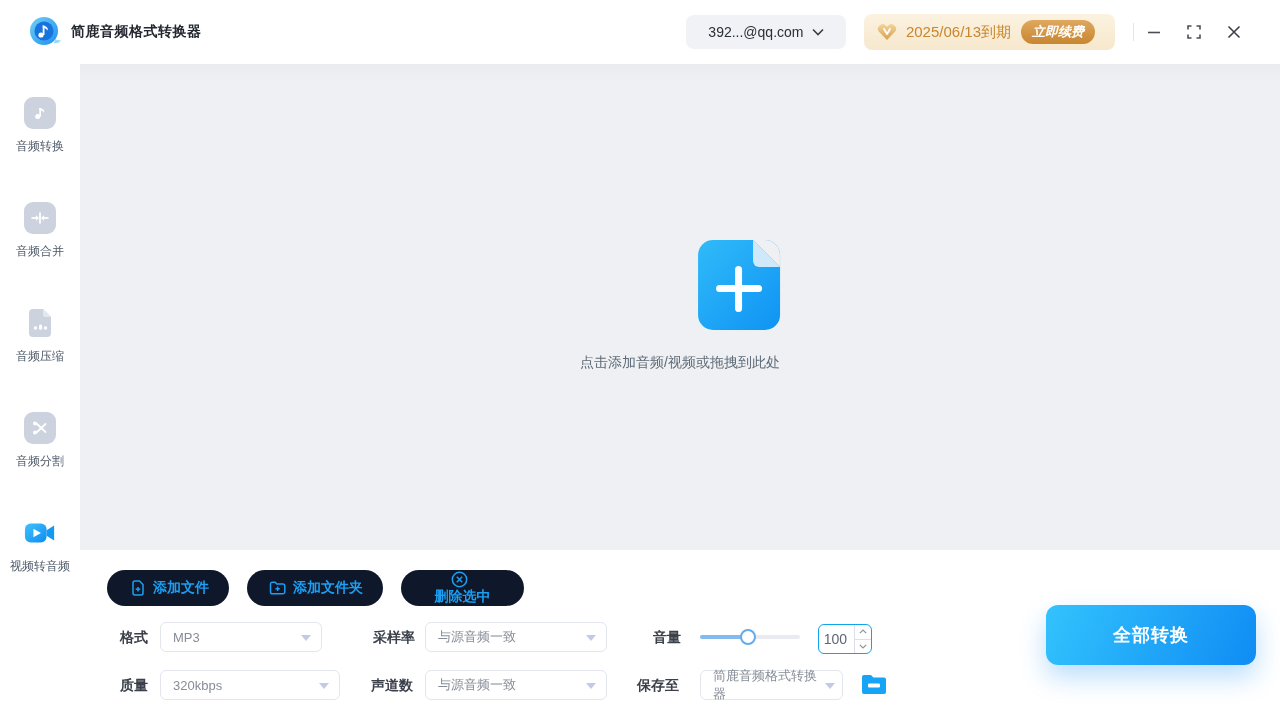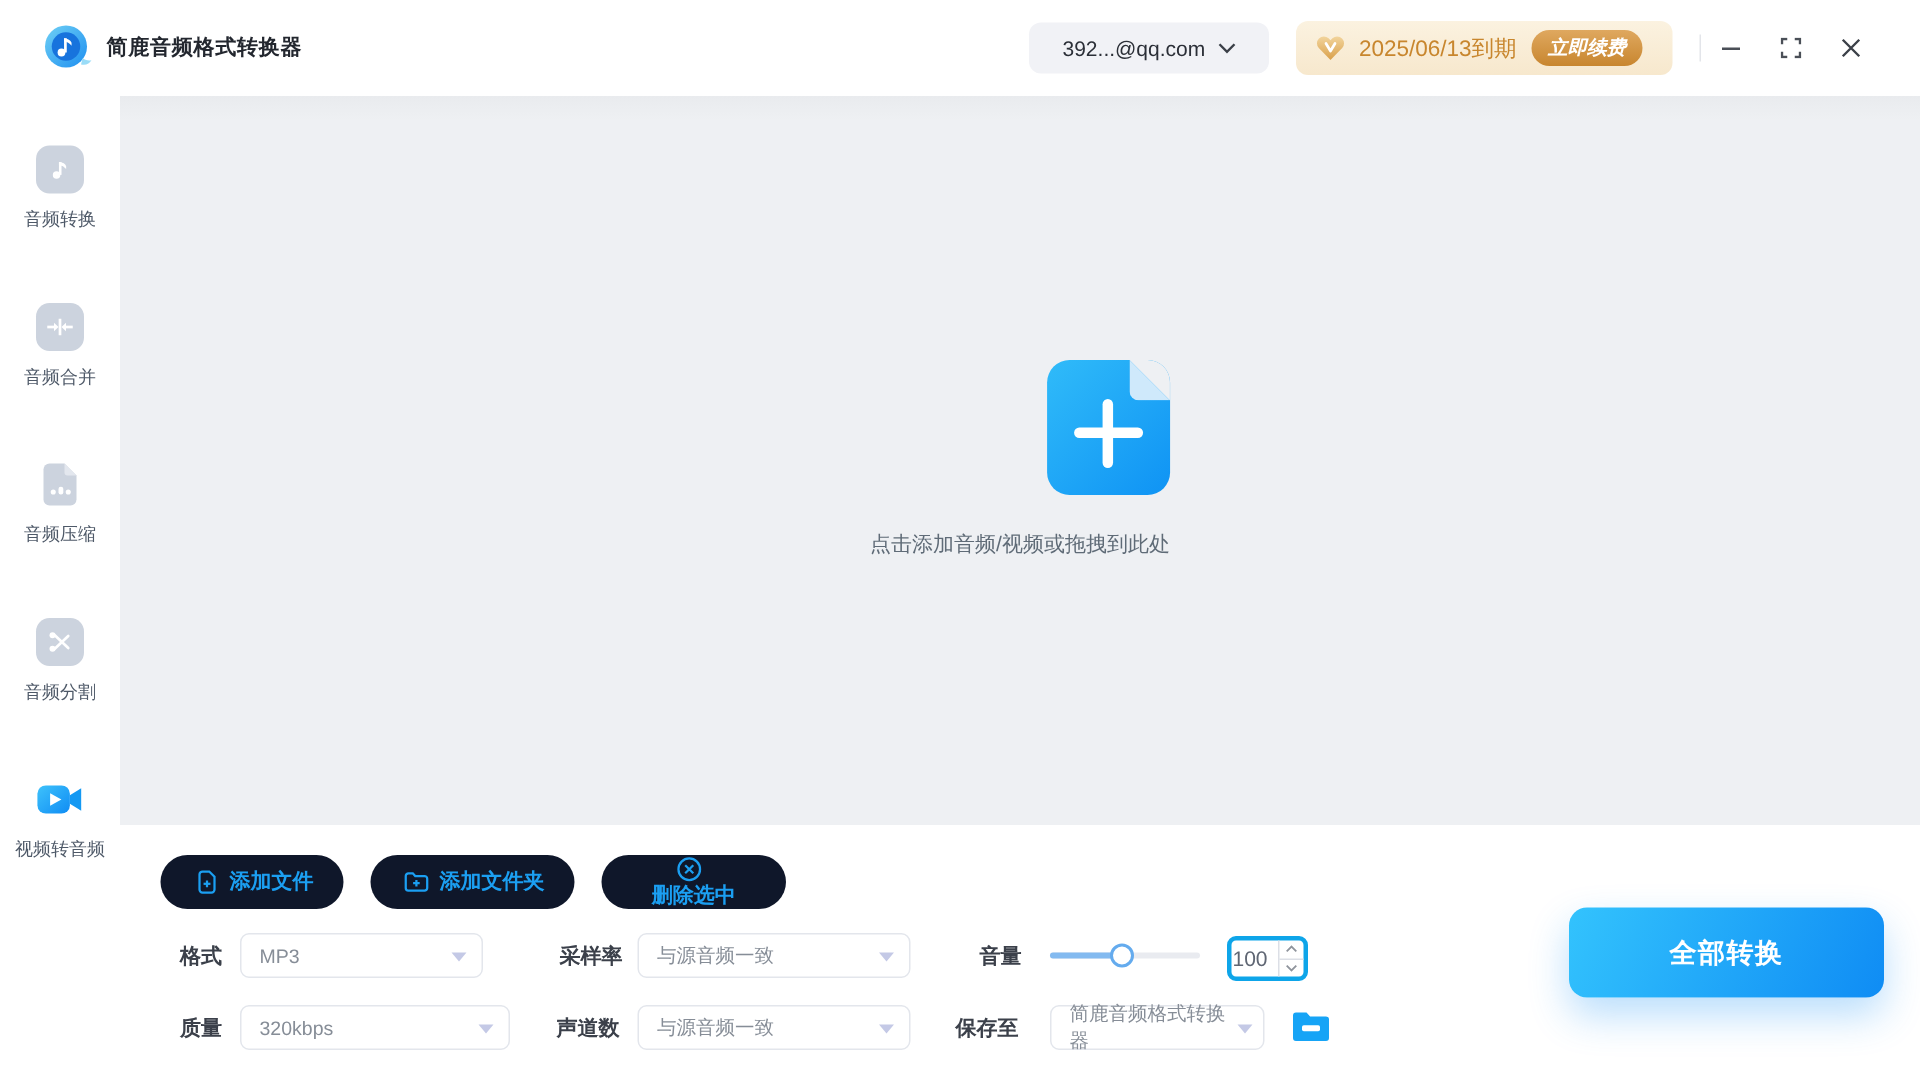--- a/index.html
+++ b/index.html
@@ -82,21 +82,21 @@
   .lab-channel { left:291px; top:120px; } .sel-channel { left:345px; top:120px; width:182px; }
   .lab-volume  { left:573px; top:72px; }
   .lab-saveto  { left:557px; top:120px; } .sel-saveto  { left:620px; top:120px; width:143px; padding-right:22px; }
   .sel-saveto .tri { right:7px; }
 
   .slider { position:absolute; left:620px; top:85px; width:100px; height:4px; border-radius:2px; background:#e9ebf0; }
   .slider-fill { position:absolute; left:0; top:0; height:4px; border-radius:2px; background:#83baf0; }
   .slider-handle { position:absolute; top:-6px; width:16px; height:16px; margin-left:-8px; border-radius:50%;
                    background:#fff; border:2px solid #64abee; cursor:grab; }
 
-  .spinner { position:absolute; left:738px; top:74px; width:54px; height:30px; border:3px solid #0ea5e9;
+  .spinner { position:absolute; left:738px; top:74px; width:54px; height:30px; border:1px solid #0ea5e9;
              border-radius:6px; background:#fff; display:flex; }
   .spin-val { flex:1; display:flex; align-items:center; justify-content:flex-end; padding-right:7px;
               font-size:14px; color:#5f6673; }
   .spin-btns { width:17px; border-left:1px solid #dcdfe6; display:flex; flex-direction:column; }
   .spin-up,.spin-down { flex:1; display:flex; align-items:center; justify-content:center; cursor:pointer; }
   .spin-up { border-bottom:1px solid #dcdfe6; }
 
   .folder-btn { position:absolute; left:781px; top:123px; width:26px; height:24px; background:none; border:none;
                 cursor:pointer; padding:0; }
 

